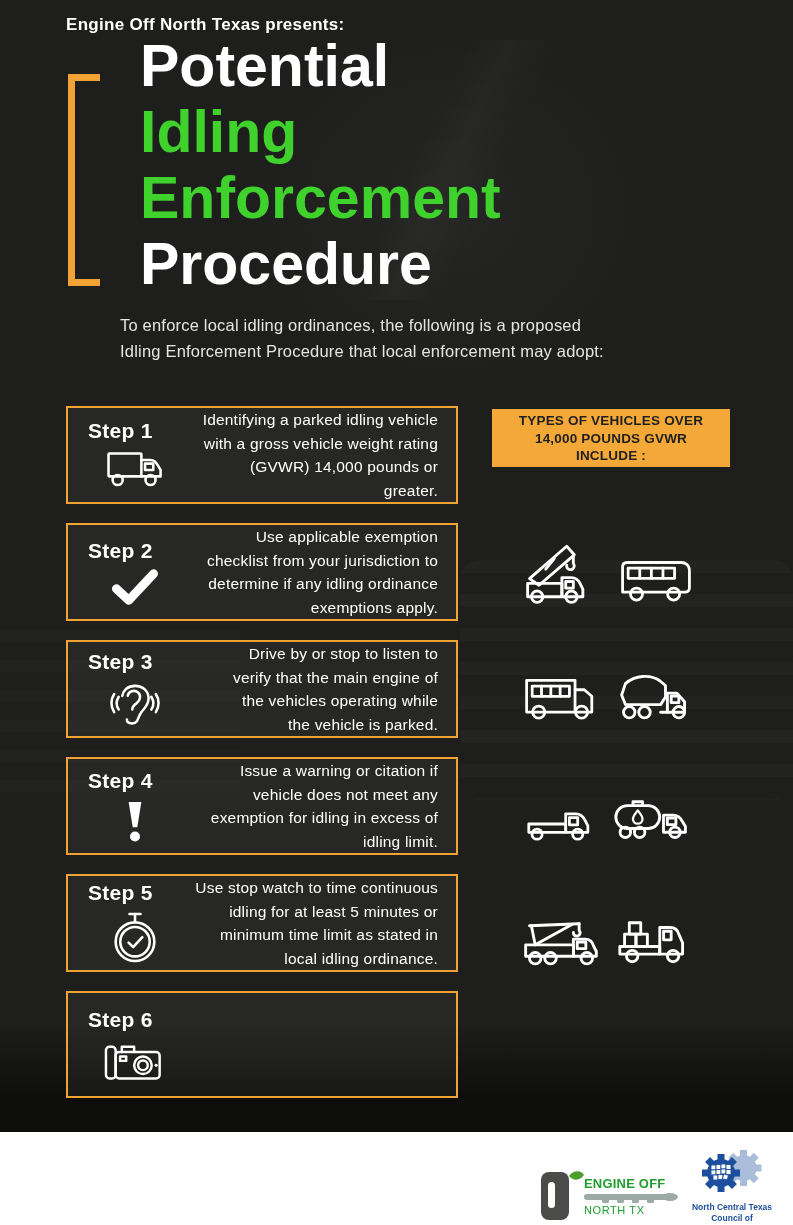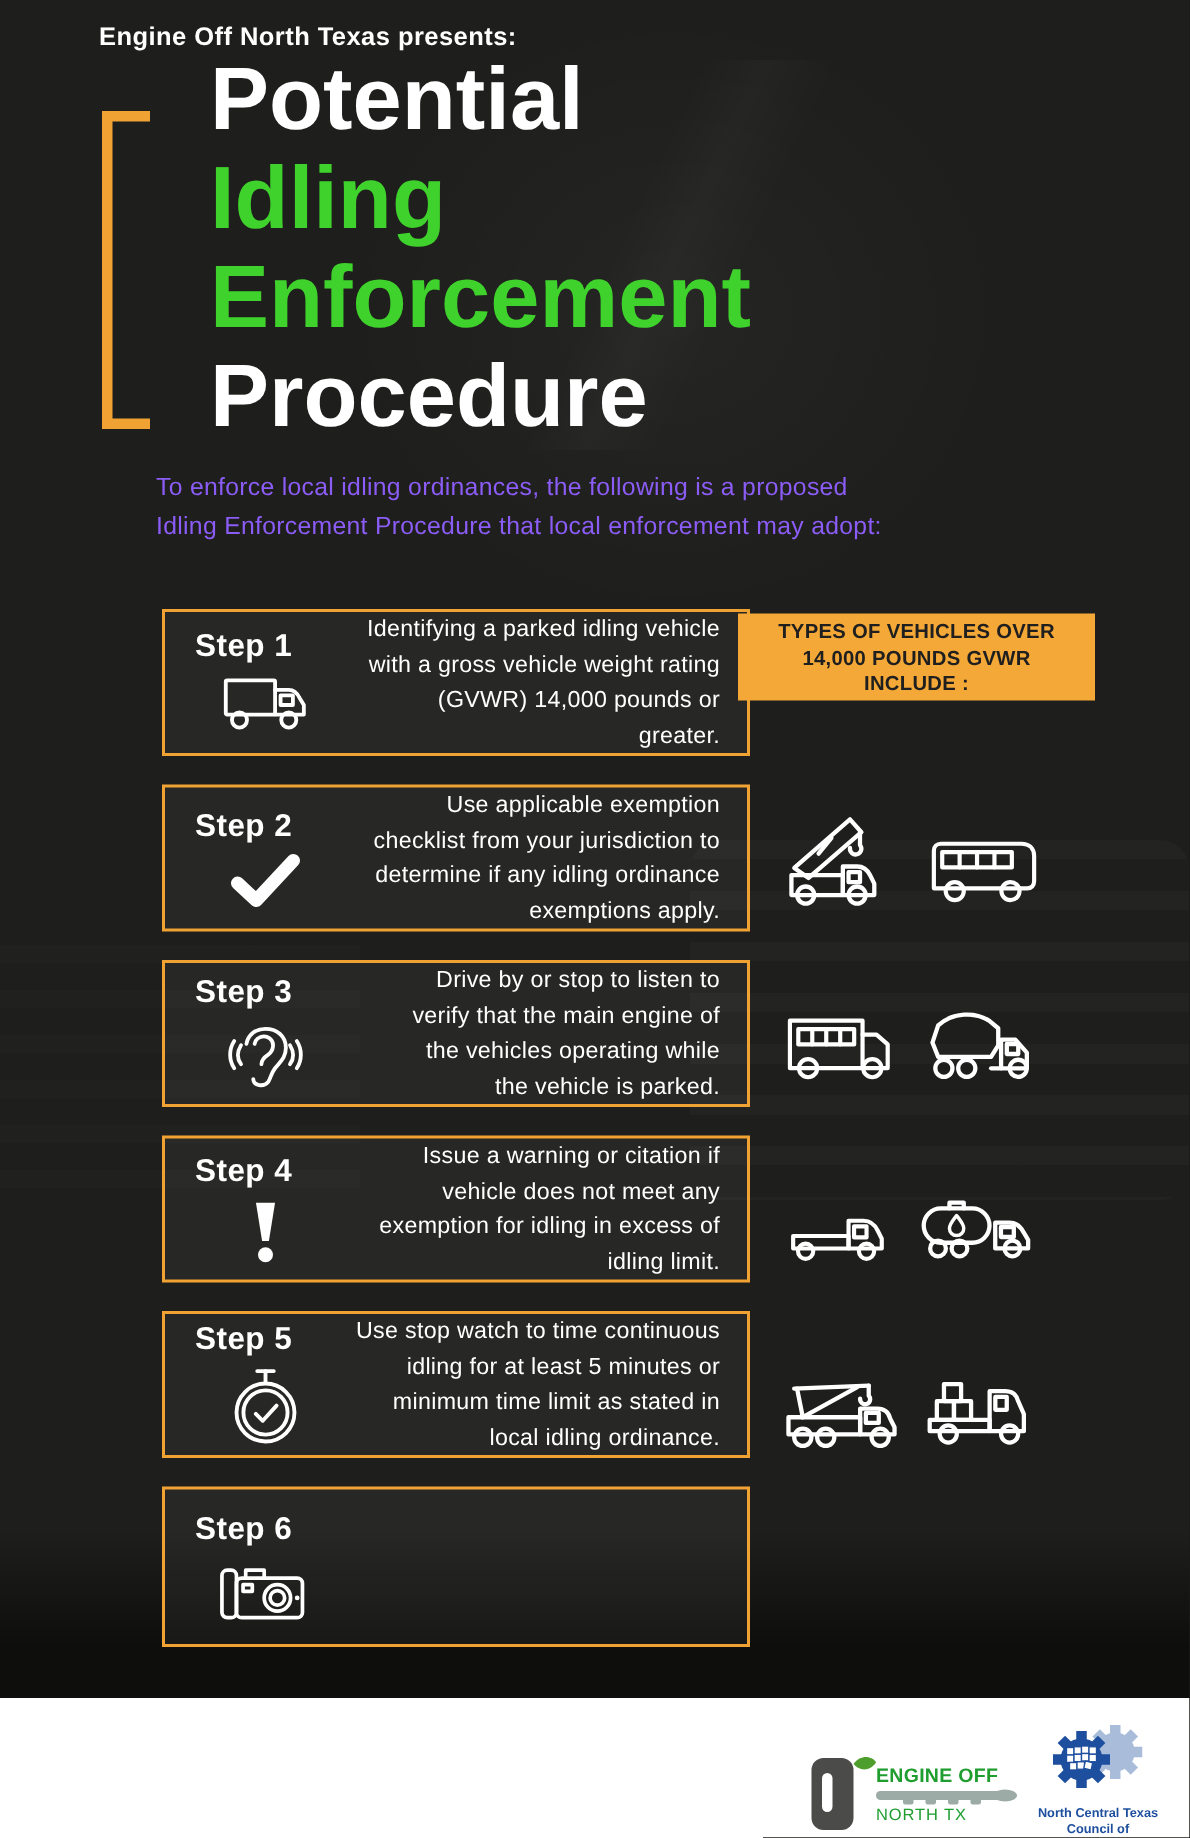--- a/index.html
+++ b/index.html
@@ -20,23 +20,23 @@
   .bg-grille{left:460px;top:560px;width:333px;height:240px;background:repeating-linear-gradient(180deg,rgba(255,255,255,0.035) 0 13px,transparent 13px 34px);border-radius:20px;opacity:.6;}
   .bg-grille2{left:0;top:630px;width:240px;height:180px;background:repeating-linear-gradient(180deg,rgba(255,255,255,0.02) 0 12px,transparent 12px 30px);opacity:.6;}
   .bg-dark-bottom{left:0;top:1020px;width:793px;height:112px;background:linear-gradient(180deg,transparent,rgba(0,0,0,0.55) 70%);}
   .bg-diag{left:300px;top:40px;width:300px;height:260px;background:linear-gradient(115deg,transparent 40%,rgba(255,255,255,0.025) 50%,transparent 62%);}
 
   .presents{position:absolute;left:66px;top:15px;font-size:17px;font-weight:bold;letter-spacing:.3px;}
   .title-bracket{position:absolute;left:68px;top:74px;width:32px;height:212px;border-left:7px solid var(--accent-orange);border-top:7px solid var(--accent-orange);border-bottom:7px solid var(--accent-orange);}
   .title{position:absolute;left:116px;top:33px;font-size:59px;line-height:66px;font-weight:800;letter-spacing:0;}
   .title .line{display:block;margin-left:24px;}
   .title .green{color:var(--title-green);}
-  .intro{position:absolute;left:104px;top:313px;font-size:16.5px;line-height:25.5px;font-weight:400;color:#8b5cf6;letter-spacing:.2px;}
-
-  .step{position:absolute;left:66px;width:392px;border:2px solid var(--accent-orange);background:rgba(255,255,255,0.045);display:flex;align-items:center;padding:10px 12px 10px 18px;margin-left:42px;}
+  .intro{position:absolute;left:120px;top:313px;font-size:16.5px;line-height:25.5px;font-weight:400;color:#e5e5e5;letter-spacing:.2px;}
+
+  .step{position:absolute;left:66px;width:392px;border:2px solid var(--accent-orange);background:rgba(255,255,255,0.045);display:flex;align-items:center;padding:10px 12px 10px 18px;}
   .step-left{width:98px;flex:0 0 98px;display:flex;flex-direction:column;align-items:center;}
   .step-label{font-size:21px;font-weight:bold;letter-spacing:.3px;margin-bottom:6px;align-self:flex-start;padding-left:2px;}
   .step-icon{display:block;}
   .step-text{flex:1;font-size:15.5px;line-height:23.5px;letter-spacing:.2px;padding-left:8px;padding-right:6px;text-align:right;}
 
   .types-box{position:absolute;left:492px;top:409px;width:238px;height:58px;background:var(--panel-orange);color:#1f1f1f;text-align:center;font-weight:bold;font-size:13.5px;line-height:17.5px;padding-top:3px;letter-spacing:.2px;}
 
   .veh{position:absolute;}
   .veh svg{display:block;stroke:#fff;fill:none;stroke-width:3;stroke-linejoin:round;stroke-linecap:round;}
   .sicon{stroke:#fff;fill:none;stroke-width:2.8;stroke-linejoin:round;stroke-linecap:round;}

